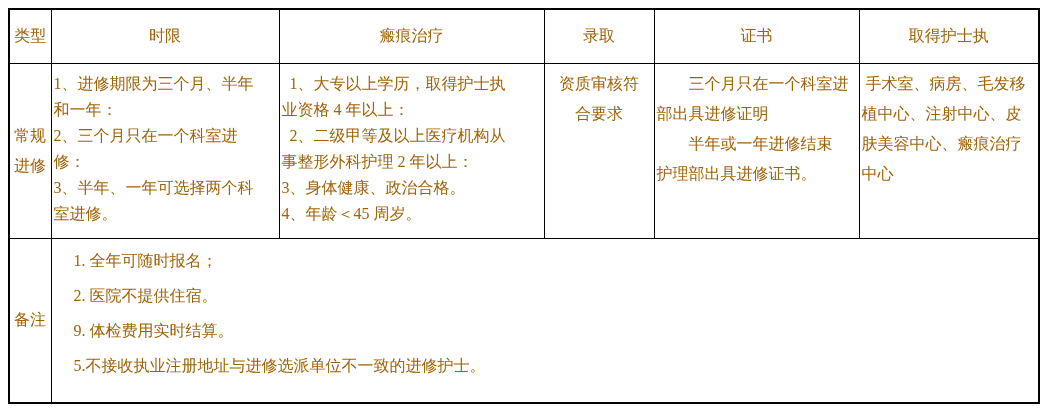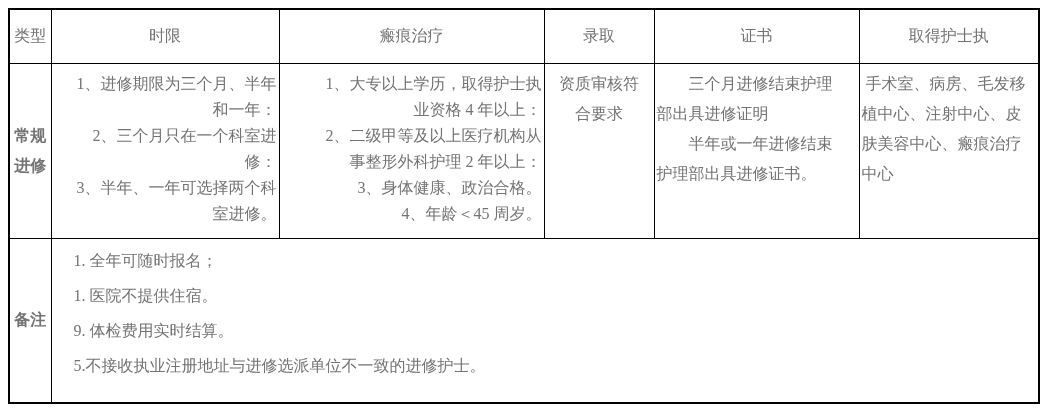--- a/index.html
+++ b/index.html
@@ -18,45 +18,43 @@
   table.training-table {
     width: 1030px; height: 394px;
     border-collapse: collapse;
     table-layout: fixed;
     border: 2px solid #000000;
   }
   th, td {
     border: 1px solid #000000;
     font-size: 16px;
     font-weight: normal;
-    color: #737373;
+    color: #a16207;
     padding: 0 2px;
     overflow: hidden;
   }
   tr.header-row { height: 54px; }
   tr.header-row th {
     text-align: center;
     vertical-align: middle;
     line-height: 20px;
   }
   tr.row-regular { height: 175px; }
   tr.row-notes { height: 165px; }
   .cell-label {
-    text-align: center;
     vertical-align: middle;
     line-height: 30px;
     padding: 0 4px;
-    font-weight: bold;
   }
   .pre {
     white-space: pre-wrap;
     word-break: break-all;
     vertical-align: top;
   }
-  .lh26 { line-height: 26px; padding-top: 7px; text-align: right; }
+  .lh26 { line-height: 26px; padding-top: 7px; }
   .lh30 { line-height: 30px; padding-top: 5px; }
   .cell-admission { text-align: center; }
   .cell-notes {
     vertical-align: top;
     padding: 9px 6px 0 22px;
   }
   .note-item {
     line-height: 26px;
     margin-bottom: 9px;
     white-space: pre-wrap;
@@ -96,33 +94,33 @@
 3、半年、一年可选择两个科
 室进修。</td>
         <td class="pre lh26">  1、大专以上学历，取得护士执
 业资格 4 年以上：
   2、二级甲等及以上医疗机构从
 事整形外科护理 2 年以上：
 3、身体健康、政治合格。
 4、年龄＜45 周岁。</td>
         <td class="pre lh30 cell-admission">资质审核符
 合要求</td>
-        <td class="pre lh30">　　三个月进修结束护理
+        <td class="pre lh30">　　三个月只在一个科室进
 部出具进修证明
 　　半年或一年进修结束
 护理部出具进修证书。</td>
         <td class="pre lh30"> 手术室、病房、毛发移
 植中心、注射中心、皮
 肤美容中心、瘢痕治疗
 中心</td>
       </tr>
       <tr class="row-notes">
         <td class="cell-label">备注</td>
         <td class="cell-notes" colspan="5">
           <div class="note-item">1. 全年可随时报名；</div>
-          <div class="note-item">1. 医院不提供住宿。</div>
+          <div class="note-item">2. 医院不提供住宿。</div>
           <div class="note-item">9. 体检费用实时结算。</div>
           <div class="note-item">5.不接收执业注册地址与进修选派单位不一致的进修护士。</div>
         </td>
       </tr>
     </tbody>
   </table>
 </div>
 
 </body></html>

